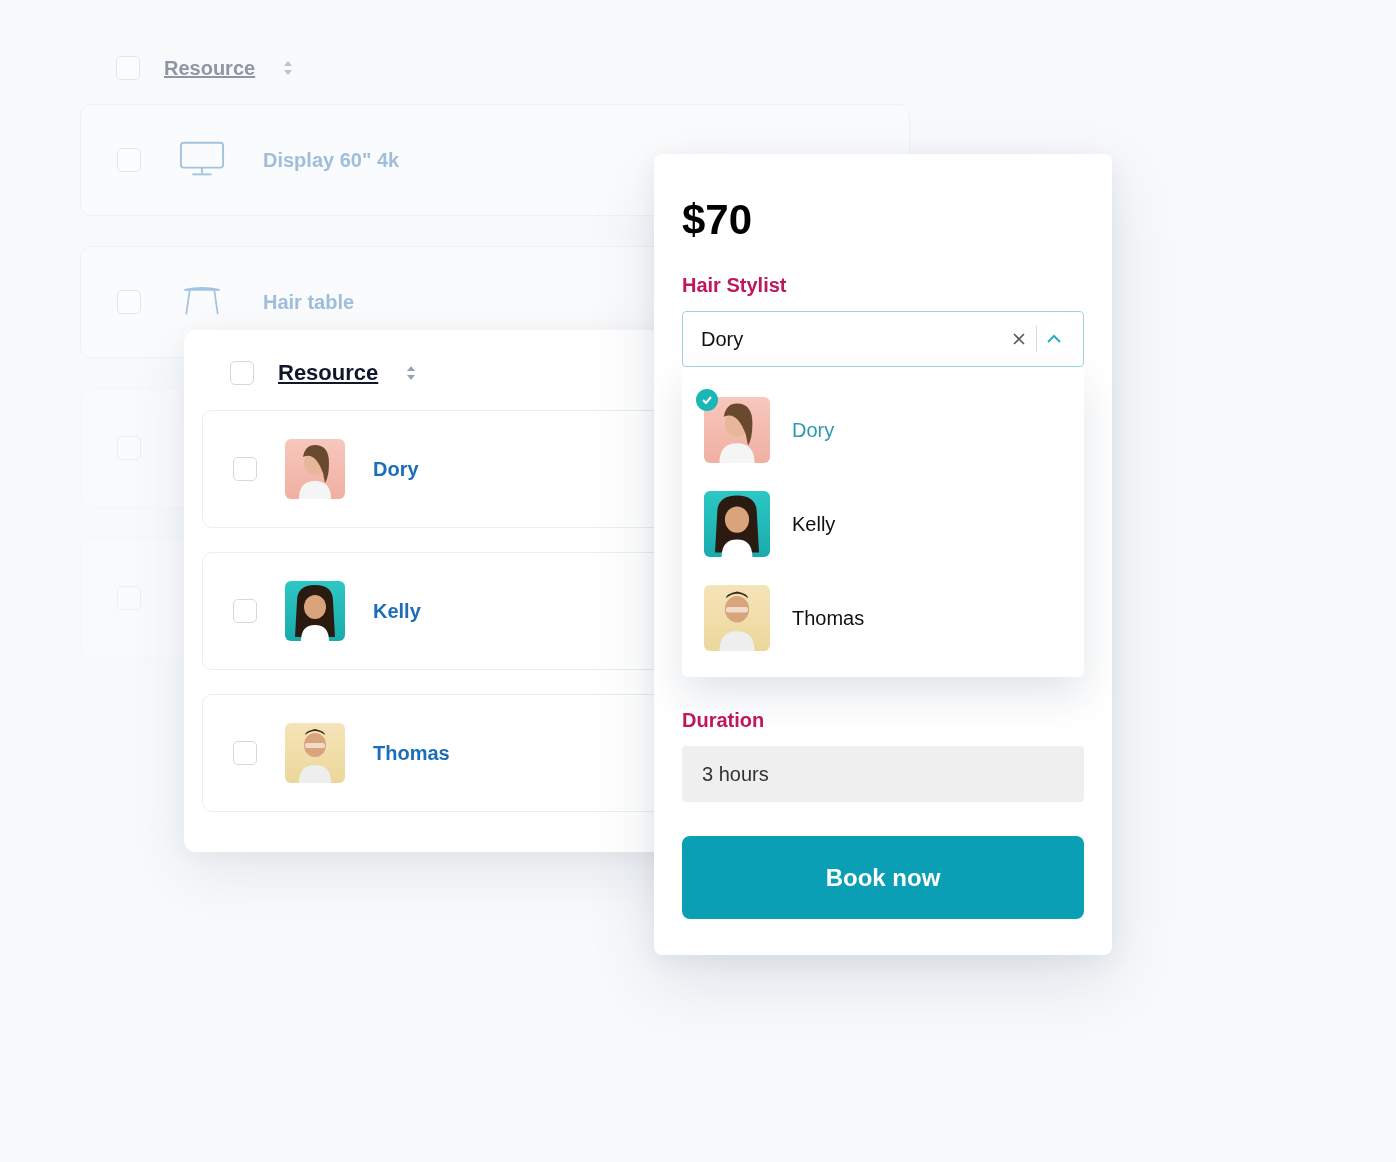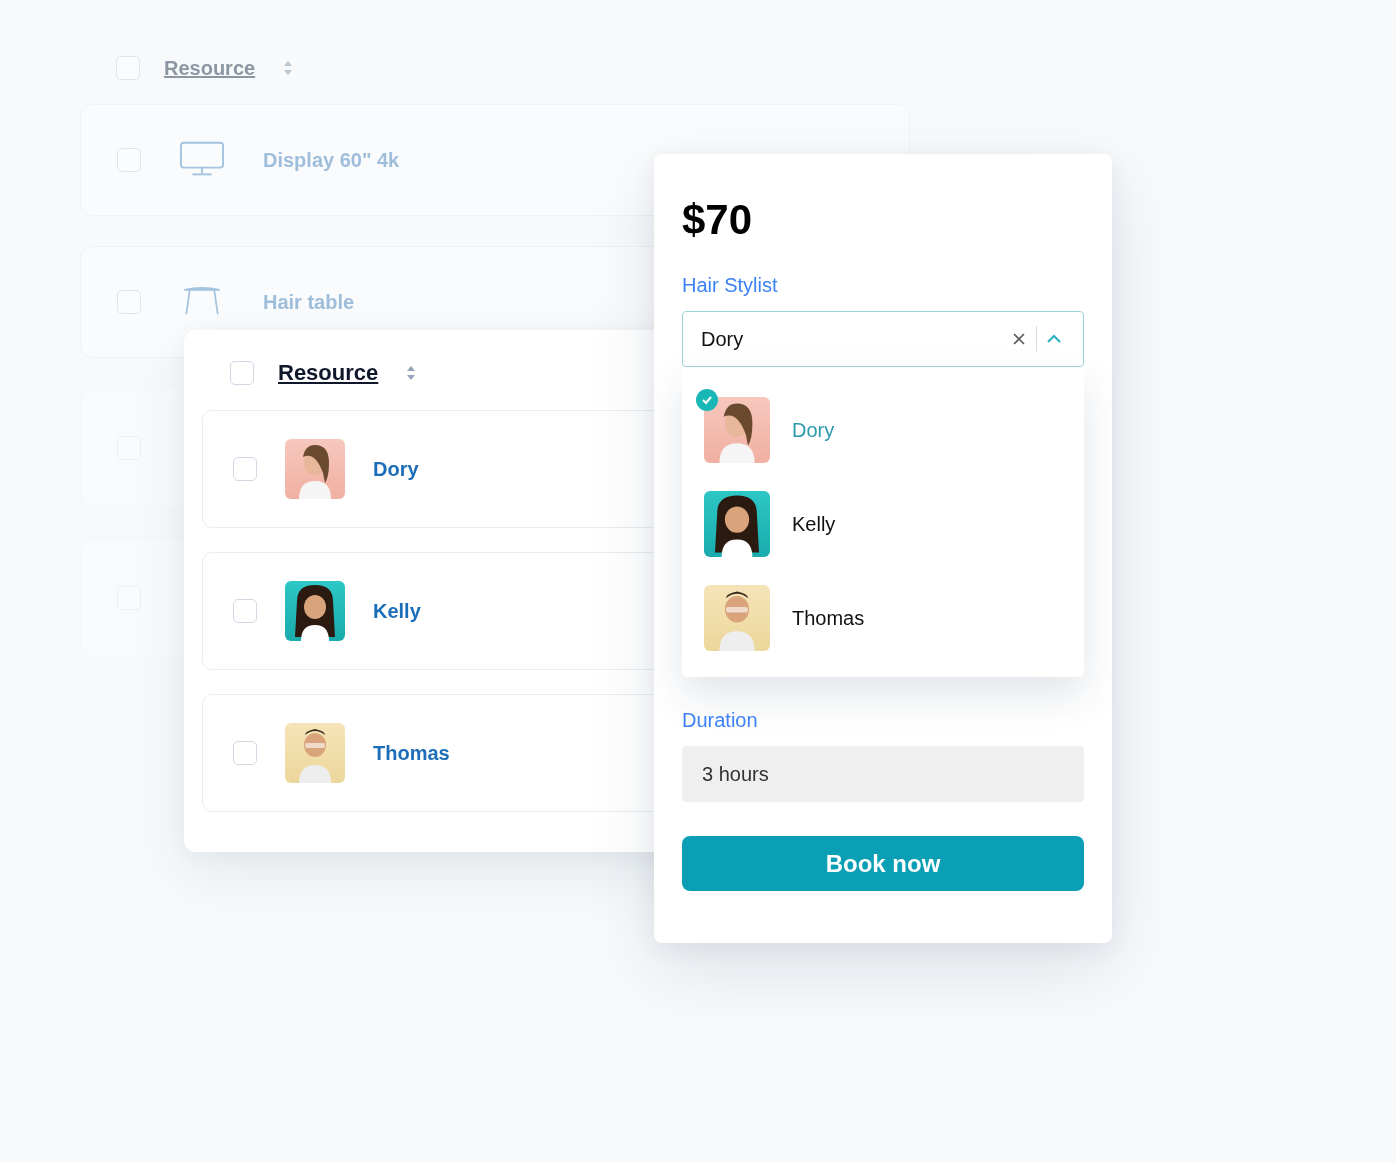--- a/index.html
+++ b/index.html
@@ -130,32 +130,32 @@
 
   
   .book-card {
     position: absolute;
     left: 654px;
     top: 154px;
     width: 458px;
     background: #ffffff;
     border-radius: 8px;
     box-shadow: 0 25px 70px rgba(10, 40, 70, 0.10), 0 6px 24px rgba(10,40,70,0.06);
-    padding: 42px 28px 52px 28px;
+    padding: 42px 28px 36px 28px;
   }
   .price {
     font-size: 42px;
     font-weight: 700;
     color: #000;
     margin-bottom: 30px;
   }
   .field-label {
     font-size: 20px;
-    font-weight: 400;
-    color: #3b82f6;
+    font-weight: 700;
+    color: #be185d;
     margin-bottom: 14px;
   }
   .select-box {
     height: 56px;
     border: 1px solid #9fd3db;
     border-radius: 4px;
     display: flex;
     align-items: center;
     padding: 0 14px 0 18px;
     position: relative;
@@ -225,21 +225,21 @@
     display: flex;
     align-items: center;
     padding: 0 20px;
     font-size: 20px;
     color: #333;
     margin-bottom: 34px;
   }
 
   .book-btn {
     width: 100%;
-    height: 55px;
+    height: 83px;
     background: #0a9fb4;
     color: #fff;
     border: none;
     border-radius: 8px;
     font-size: 24px;
     font-weight: 600;
     cursor: pointer;
   }
 </style>
 </head>

